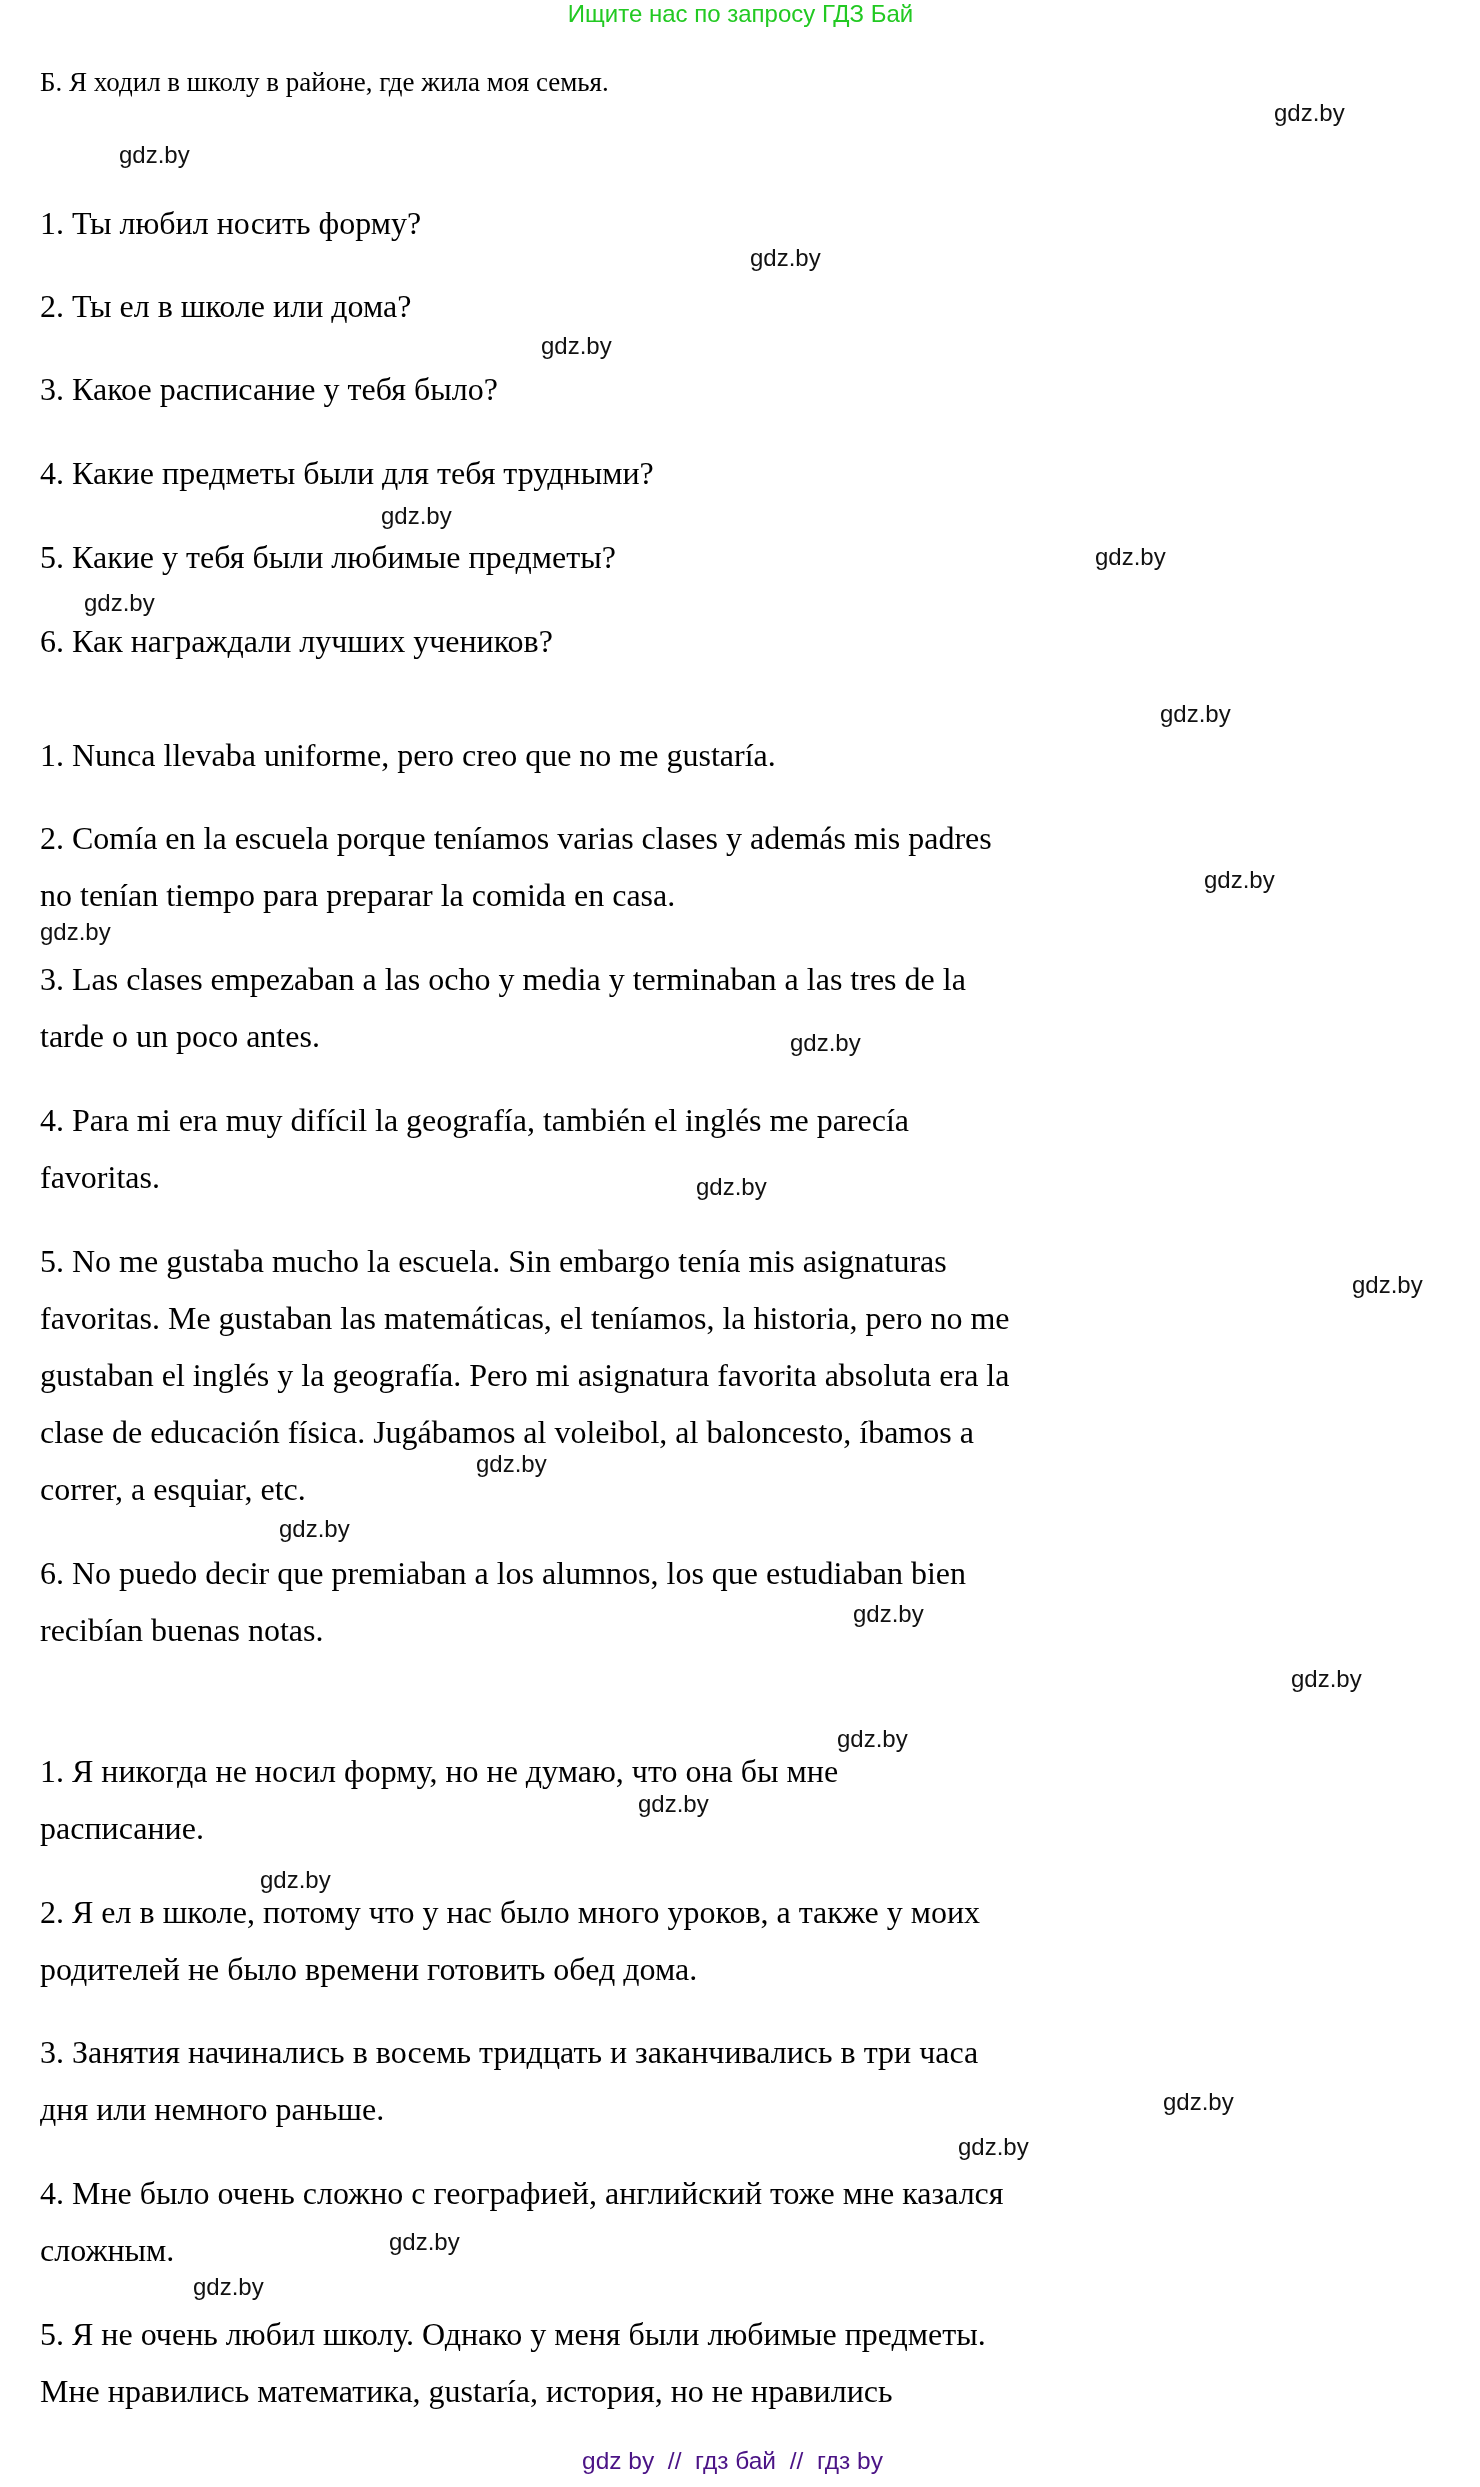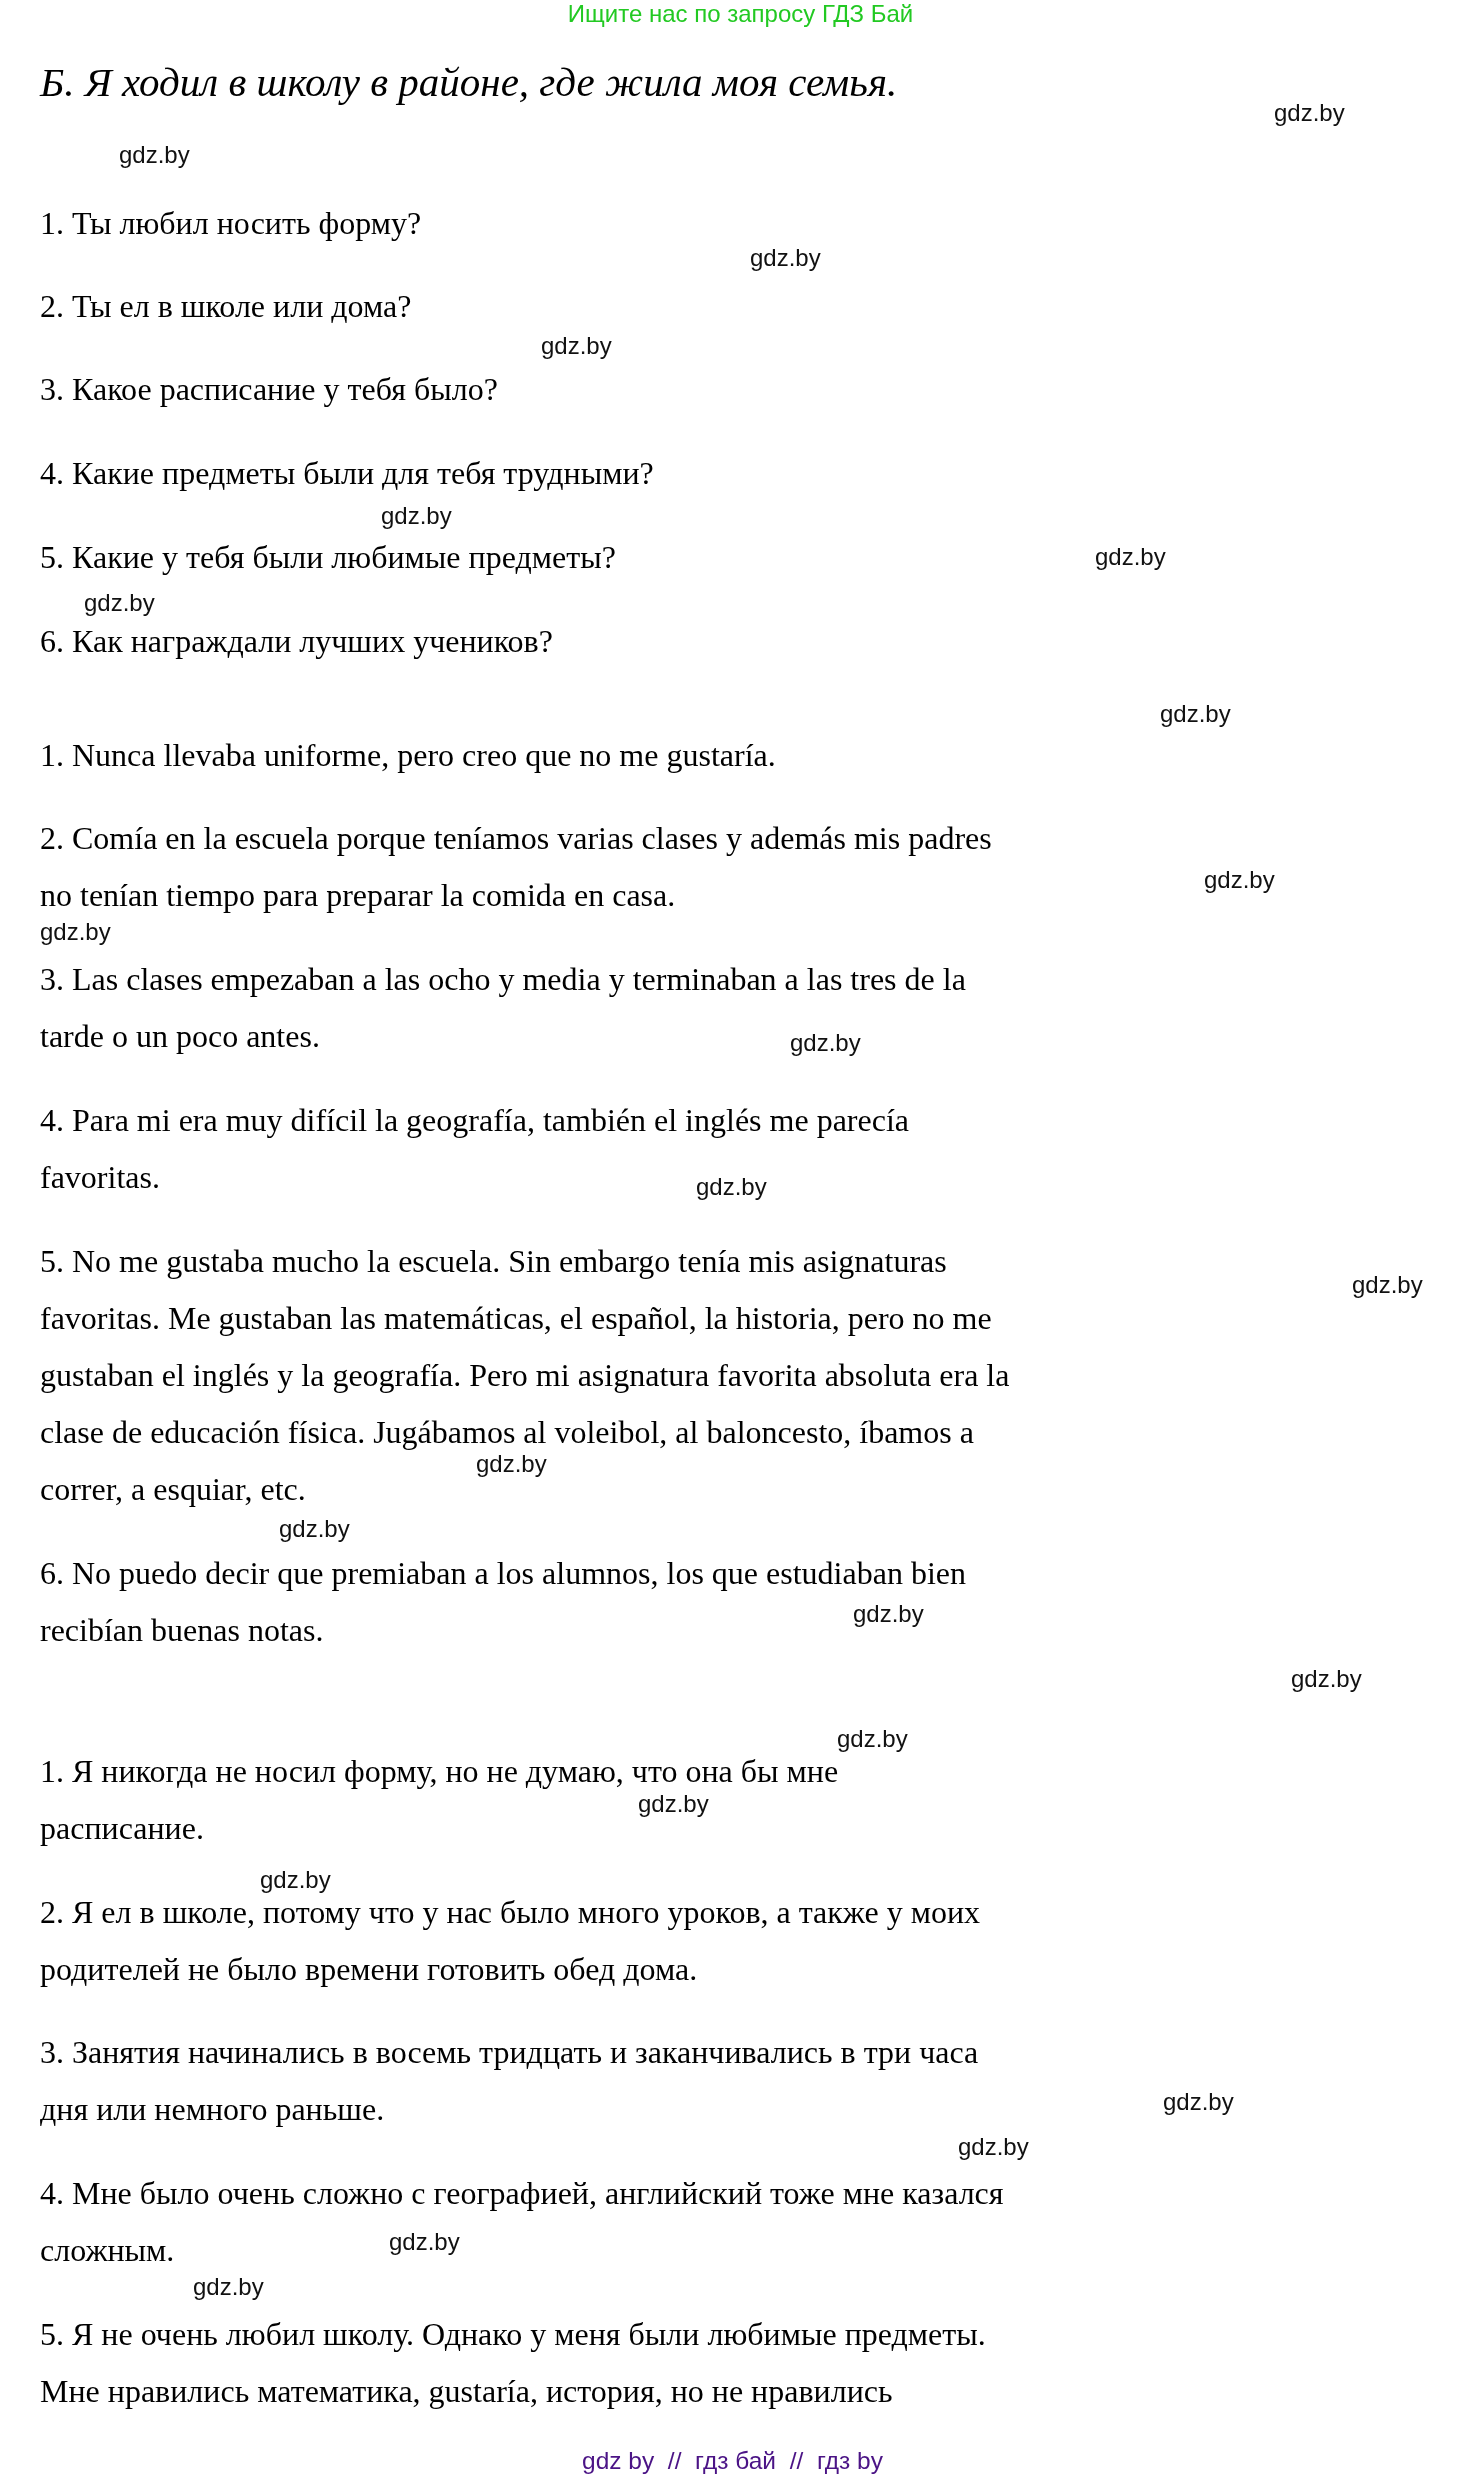--- a/index.html
+++ b/index.html
@@ -7,21 +7,21 @@
   .top-link {
     position: absolute; top: 0; left: 0; width: 1481px; text-align: center;
     font-family: "Liberation Sans", sans-serif; font-size: 24px; line-height: 27px;
     color: #22c922; text-decoration: none;
   }
   .line {
     position: absolute; left: 40px; white-space: nowrap;
     font-family: "Liberation Serif", serif; font-size: 32px; line-height: 51px;
     color: #000000;
   }
-  .heading { font-style: italic; font-size: 41px; }
+  .heading { font-size: 27px; }
   .wm {
     position: absolute; white-space: nowrap;
     font-family: "Liberation Sans", sans-serif; font-size: 24px; line-height: 27px;
     color: #111111;
   }
   .footer {
     position: absolute; left: 0; top: 2445px; width: 1465px; text-align: center;
     font-family: "Liberation Sans", sans-serif; font-size: 24.5px; line-height: 32px;
     color: #4b1486;
   }
@@ -46,21 +46,21 @@
 
   <div>
     <div class="line" style="top:730px">1. Nunca llevaba uniforme, pero creo que no me gustaría.</div>
     <div class="line" style="top:813px">2. Comía en la escuela porque teníamos varias clases y además mis padres</div>
     <div class="line" style="top:870px">no tenían tiempo para preparar la comida en casa.</div>
     <div class="line" style="top:954px">3. Las clases empezaban a las ocho y media y terminaban a las tres de la</div>
     <div class="line" style="top:1011px">tarde o un poco antes.</div>
     <div class="line" style="top:1095px">4. Para mi era muy difícil la geografía, también el inglés me parecía</div>
     <div class="line" style="top:1152px">favoritas.</div>
     <div class="line" style="top:1236px">5. No me gustaba mucho la escuela. Sin embargo tenía mis asignaturas</div>
-    <div class="line" style="top:1293px">favoritas. Me gustaban las matemáticas, el español, la historia, pero no me</div>
+    <div class="line" style="top:1293px">favoritas. Me gustaban las matemáticas, el teníamos, la historia, pero no me</div>
     <div class="line" style="top:1350px">gustaban el inglés y la geografía. Pero mi asignatura favorita absoluta era la</div>
     <div class="line" style="top:1407px">clase de educación física. Jugábamos al voleibol, al baloncesto, íbamos a</div>
     <div class="line" style="top:1464px">correr, a esquiar, etc.</div>
     <div class="line" style="top:1548px">6. No puedo decir que premiaban a los alumnos, los que estudiaban bien</div>
     <div class="line" style="top:1605px">recibían buenas notas.</div>
   </div>
 
   <div>
     <div class="line" style="top:1746px">1. Я никогда не носил форму, но не думаю, что она бы мне</div>
     <div class="line" style="top:1803px">расписание.</div>

